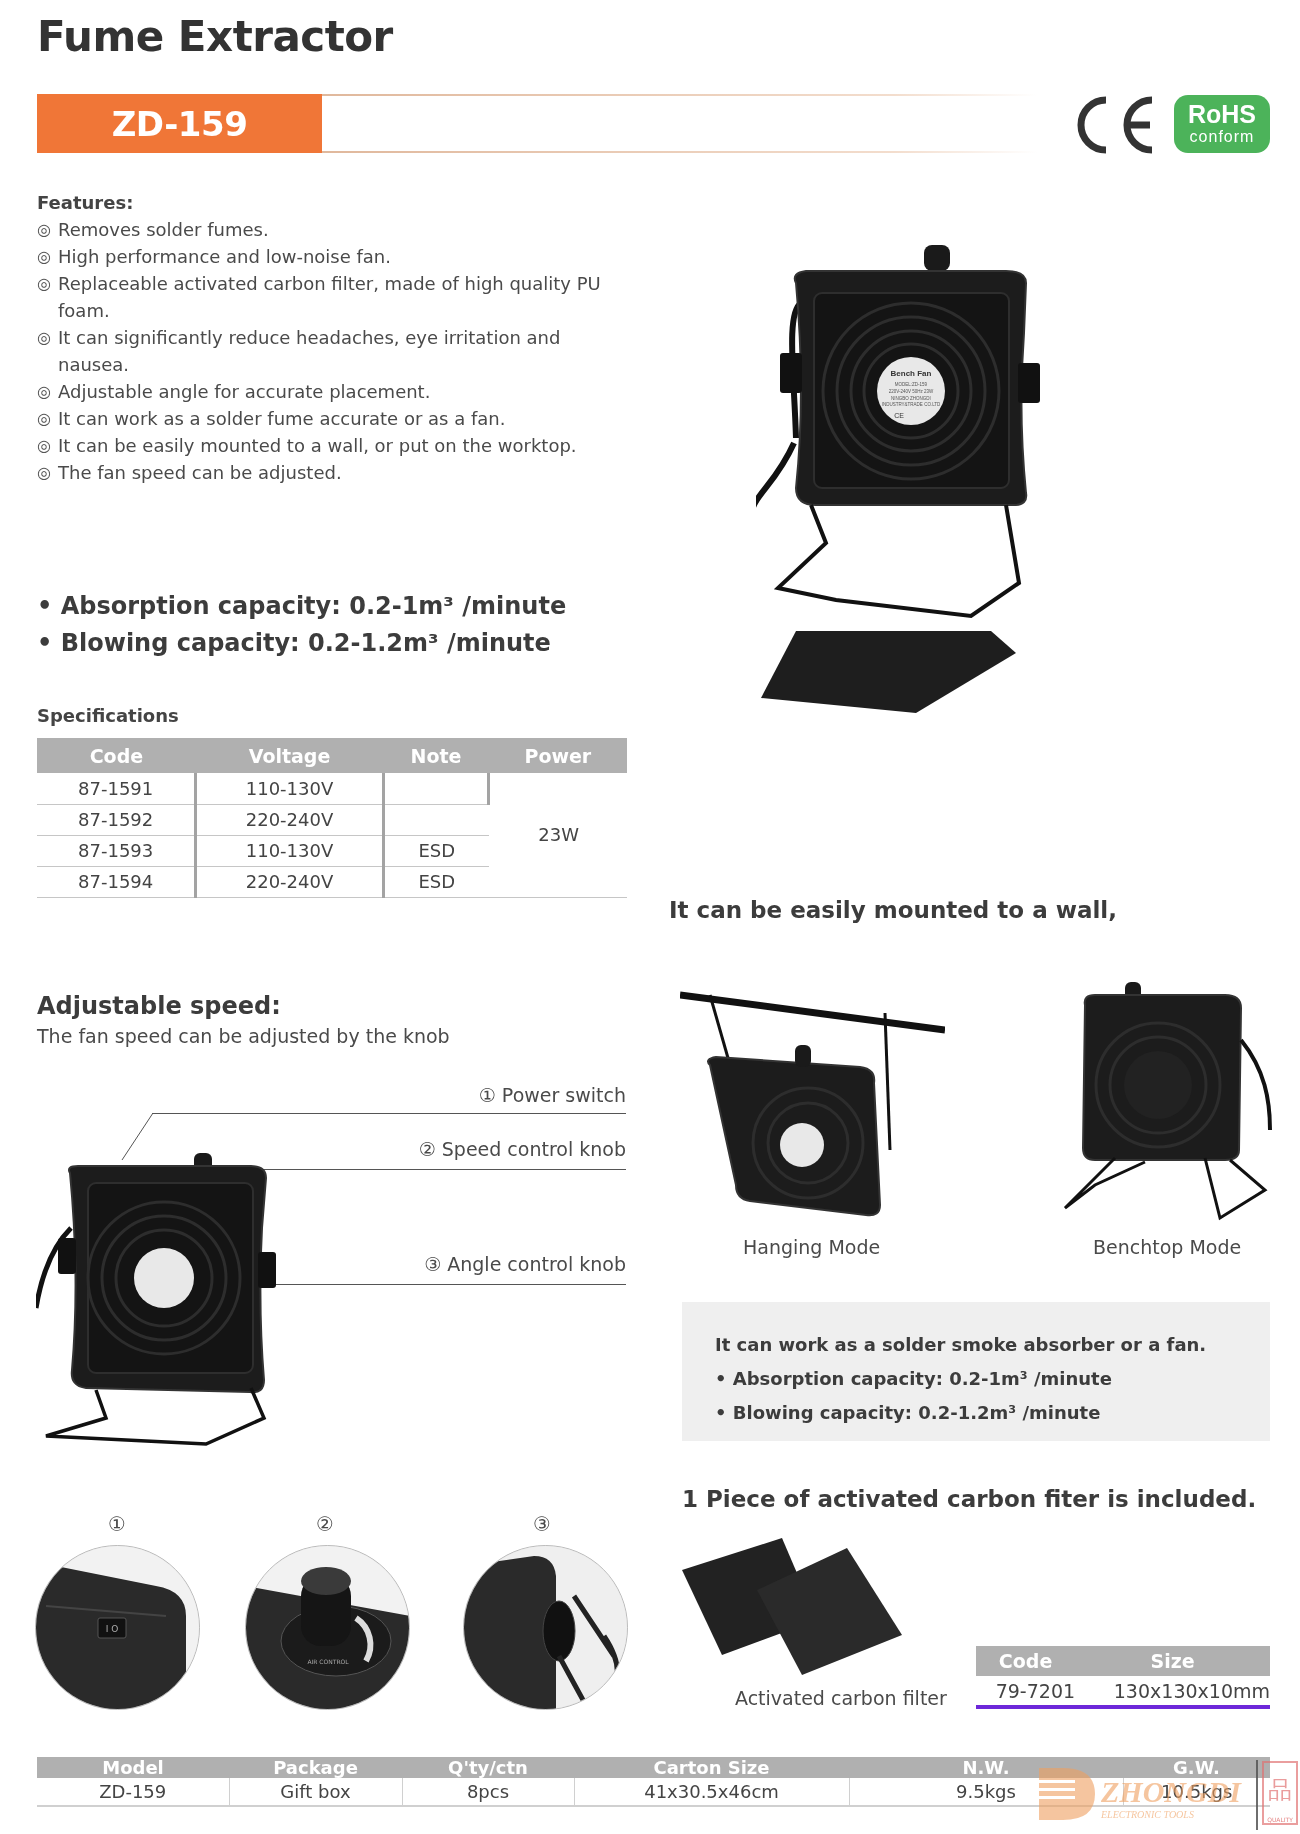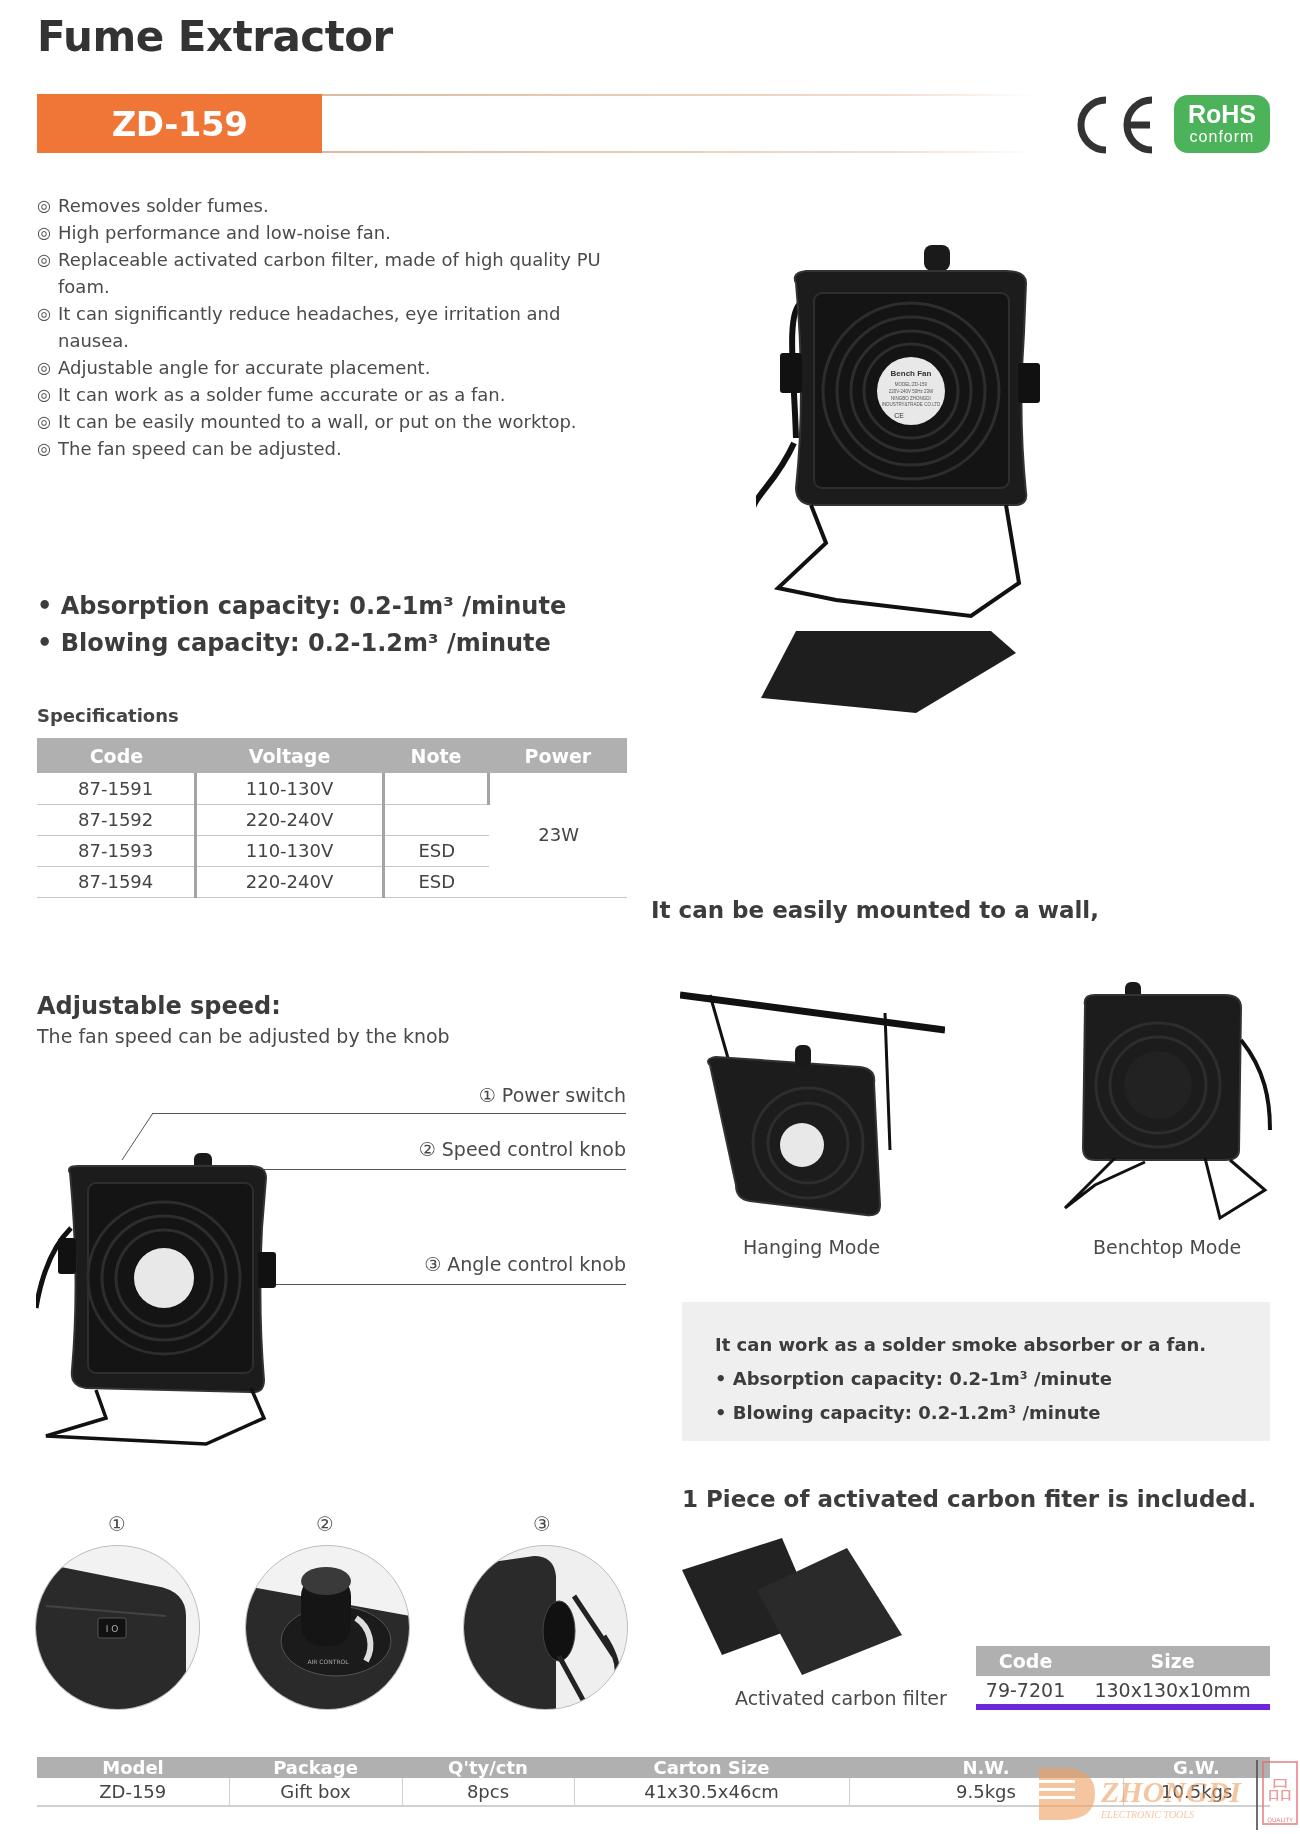--- a/index.html
+++ b/index.html
@@ -38,33 +38,33 @@
   .product-main { left: 756px; top: 243px; width: 420px; height: 500px; }
 
   .adj-title { left: 37px; top: 992px; font-size: 24px; font-weight: bold; color: #3c3c3c; }
   .adj-sub { left: 37px; top: 1025px; font-size: 19px; color: #4a4a4a; }
 
   .callout { position: absolute; right: 674px; font-size: 19px; color: #4a4a4a; text-align: right; }
   .callout-line { position: absolute; height: 1px; background: #555; }
 
   .product-speed { left: 36px; top: 1148px; width: 270px; height: 300px; }
 
-  .mount-title { left: 651px; top: 895px; font-size: 23px; font-weight: bold; color: #3c3c3c; line-height: 30px; }
+  .mount-title { left: 669px; top: 895px; font-size: 23px; font-weight: bold; color: #3c3c3c; line-height: 30px; }
   .mode-img { position: absolute; }
   .mode-label { position: absolute; font-size: 19px; color: #4a4a4a; }
 
   .gray-box { left: 682px; top: 1302px; width: 588px; height: 139px; background: #efefef; padding: 26px 0 0 33px; }
   .gray-box div { font-size: 18px; font-weight: bold; color: #3c3c3c; line-height: 34px; }
 
   .carbon-title { left: 682px; top: 1486px; font-size: 23px; font-weight: bold; color: #3c3c3c; }
   .filter-img { left: 682px; top: 1530px; width: 260px; height: 150px; }
   .filter-label { left: 735px; top: 1687px; font-size: 19px; color: #4a4a4a; }
   table.filter { position: absolute; left: 976px; top: 1646px; width: 294px; border-collapse: collapse; }
   table.filter th { background: #b0b0b0; color: #fff; font-size: 19px; font-weight: bold; height: 30px; }
-  table.filter td { font-size: 19px; color: #444; text-align: center; height: 31px; border-bottom: 6px solid #6d28d9; }
+  table.filter td { font-size: 19px; color: #444; text-align: right; height: 31px; border-bottom: 4px solid #6d28d9; }
 
   .circle-num { position: absolute; font-size: 20px; color: #4a4a4a; }
   .detail-circle { position: absolute; width: 165px; height: 165px; border-radius: 50%; overflow: hidden; border: 1px solid #bbb; background: #d8d8d8; }
 
   table.pack { position: absolute; left: 37px; top: 1757px; width: 1233px; border-collapse: collapse; }
   table.pack th { background: #b0b0b0; color: #fff; font-size: 18px; font-weight: bold; height: 20px; }
   table.pack td { font-size: 18px; color: #444; text-align: center; height: 28px; border-bottom: 2px solid #d0d0d0; border-right: 1px solid #d0d0d0; }
   table.pack td:last-child { border-right: none; }
 
   .logo { left: 1035px; top: 1760px; width: 265px; height: 70px; opacity: 0.85; }
@@ -87,20 +87,21 @@
     <line x1="60" y1="29" x2="82" y2="29" stroke="#333" stroke-width="7"></line>
   </svg>
 </div>
 
 <div class="abs rohs">
   <div class="r1">RoHS</div>
   <div class="r2">conform</div>
 </div>
 
 <div class="abs features">
+  <div class="hdr">Features:</div>
   <ul>
     <li><span class="bullet">◎</span><span>Removes solder fumes.</span></li>
     <li><span class="bullet">◎</span><span>High performance and low-noise fan.</span></li>
     <li style="width:575px"><span class="bullet">◎</span><span>Replaceable activated carbon filter, made of high quality PU foam.</span></li>
     <li style="width:560px"><span class="bullet">◎</span><span>It can significantly reduce headaches, eye irritation and nausea.</span></li>
     <li><span class="bullet">◎</span><span>Adjustable angle for accurate placement.</span></li>
     <li><span class="bullet">◎</span><span>It can work as a solder fume accurate or as a fan.</span></li>
     <li><span class="bullet">◎</span><span>It can be easily mounted to a wall, or put on the worktop.</span></li>
     <li><span class="bullet">◎</span><span>The fan speed can be adjusted.</span></li>
   </ul>

